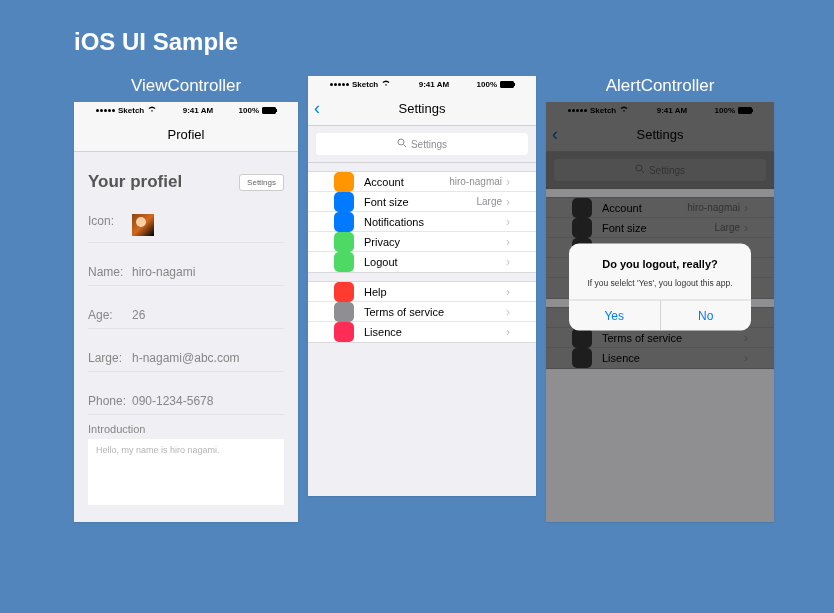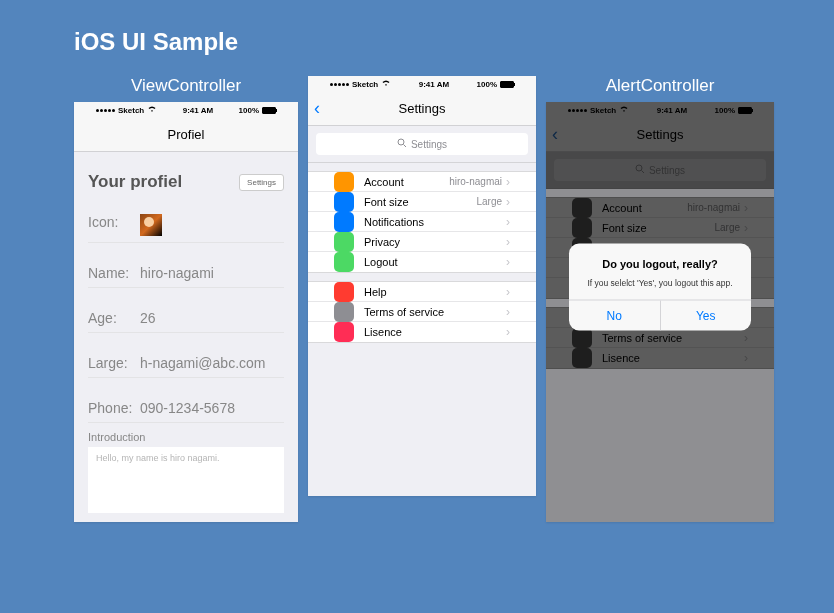--- a/index.html
+++ b/index.html
@@ -26,21 +26,21 @@
     
     .search-wrap { padding: 7px 8px; background: #c8c8cc; border-bottom: 1px solid #bcbcbf; }
     .search-wrap.light { background: #efeff4; border-bottom: 1px solid #d4d4d7; }
     .search-field { height: 22px; background: #fff; border-radius: 4px; display: flex; align-items: center; justify-content: center; gap: 4px; font-size: 10px; color: #8e8e93; }
     .search-icon { font-size: 10px; }
     
     .profile-body { background: #efeff4; padding: 20px 14px 0; }
     .profile-header { display: flex; align-items: center; justify-content: space-between; margin-bottom: 14px; }
     .profile-heading { font-size: 17px; font-weight: 700; color: #555; }
     .settings-btn { background: #fff; border: 1px solid #ccc; border-radius: 3px; font-size: 8px; color: #666; padding: 3px 7px; }
-    .field-row { display: flex; gap: 8px; font-size: 14px; color: #878787; padding: 6px 0; border-bottom: 1px solid #e3e3e5; margin-top: 16px; }
+    .field-row { display: flex; gap: 0; font-size: 12px; color: #878787; padding: 6px 0; border-bottom: 1px solid #e3e3e5; margin-top: 16px; }
     .field-row:last-of-type { border-bottom: none; }
     .field-label { width: 44px; }
     .field-value { color: #878787; }
     .avatar { width: 22px; height: 22px; background: linear-gradient(135deg,#8b4513 0%,#d2691e 50%,#000 100%); position:relative; overflow:hidden; }
     .avatar::after { content:''; position:absolute; left:4px; top:3px; width:10px;height:10px; border-radius:50%; background: rgba(255,220,177,0.9); }
     .intro-label { font-size: 11px; color: #878787; margin-top: 8px; margin-bottom: 4px; }
     .intro-box { background: #fff; height: 66px; padding: 6px 8px; font-size: 9px; color: #b5b5b5; }
     .save-row { margin-top: 18px; background: #fff; text-align: center; padding: 8px 0; }
     .save-btn { font-size: 13px; color: #fc3d33; }
     
@@ -309,20 +309,20 @@
             <span class="row-chev">›</span>
           </div>
         </div>
       <div class="dim-overlay"></div>
       <div class="alert-box">
         <div class="alert-head">
           <div class="alert-title">Do you logout, really?</div>
           <div class="alert-msg">If you selelct 'Yes', you logout this app.</div>
         </div>
         <div class="alert-btns">
+          <div class="alert-btn">Yes</div>
           <div class="alert-btn">No</div>
-          <div class="alert-btn">Yes</div>
         </div>
       </div>
     </div>
   </div>
 
 </div>
 
 </body></html>

